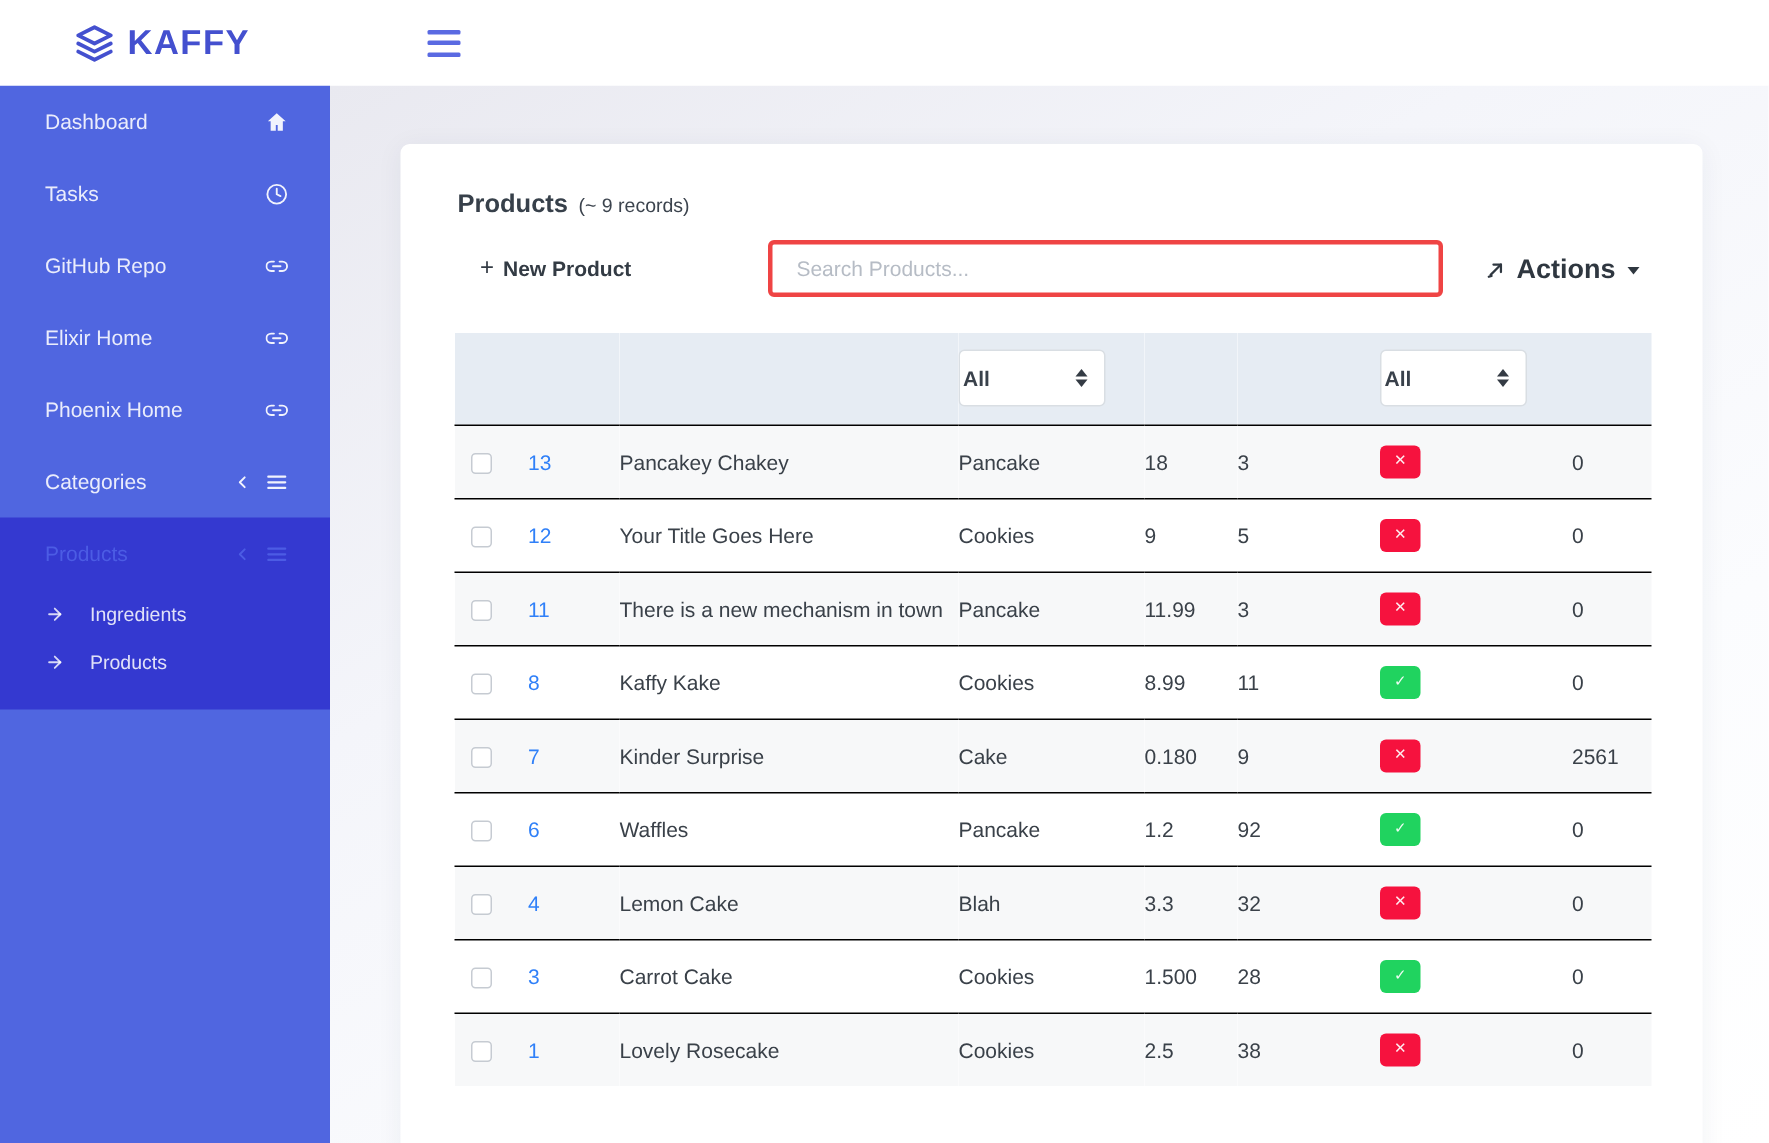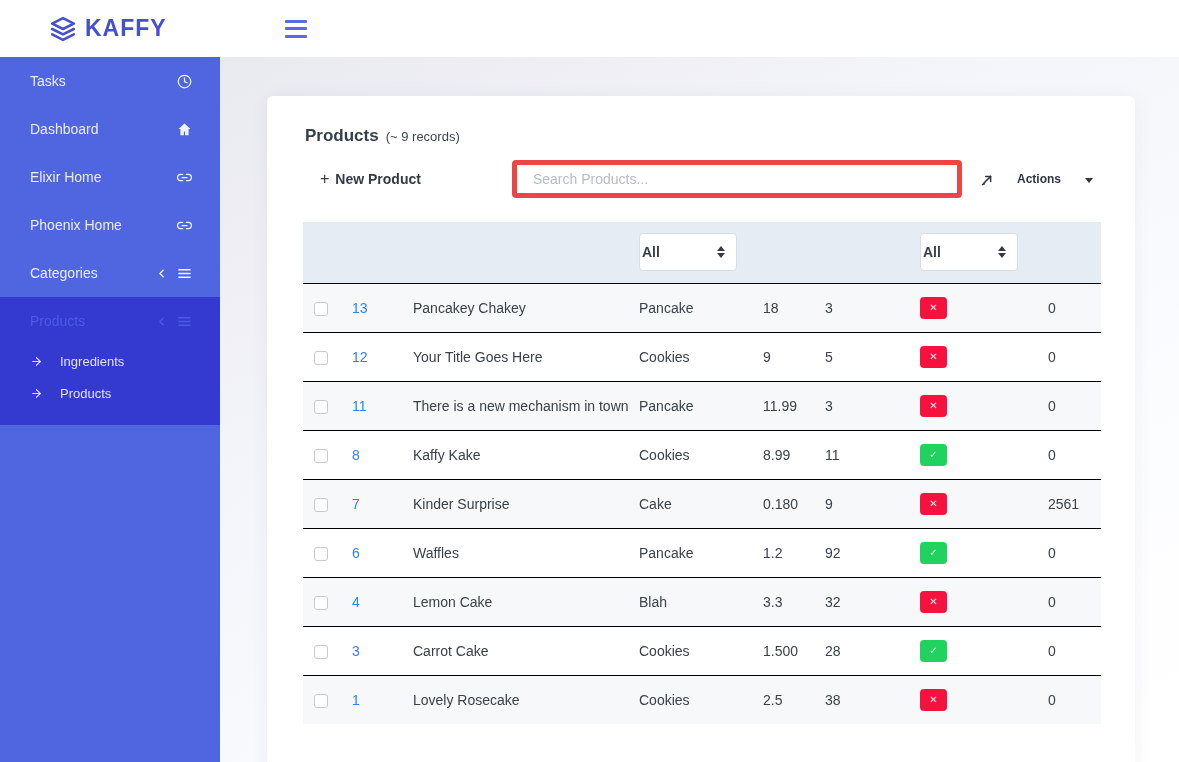--- a/index.html
+++ b/index.html
@@ -43,26 +43,26 @@
     padding:30px 34px 0 36px; }
 
   .page-title-row { display:flex; align-items:baseline; gap:7px; margin-left:2px; }
   .page-title { font-size:17px; font-weight:700; color:#37404a; }
   .records-note { font-size:13px; color:#3c444e; }
 
   .controls { display:flex; align-items:center; margin-top:14px; height:38px; }
   .new-product { display:flex; align-items:center; gap:6px; margin-left:17px;
     font-size:14px; font-weight:700; color:#333b44; cursor:pointer; }
   .new-product .plus { font-size:16px; font-weight:400; }
-  .search-input { width:450px; height:38px; margin-left:91px; border:5px solid #ef4444;
+  .search-input { width:450px; height:38px; margin-left:91px; border:3px solid #ef4444;
     border-radius:4px; padding:0 16px; font-size:14px; color:#3a4149; outline:none;
     font-family:"Liberation Sans",sans-serif; background:#fff; }
   .search-input::placeholder { color:#b6bcc5; }
-  .actions-btn { margin-left:auto; margin-right:8px; display:flex; align-items:center; gap:22px;
-    font-size:12px; font-weight:700; color:#2f3740; cursor:pointer; }
+  .actions-btn { margin-left:auto; margin-right:8px; display:flex; align-items:center; gap:6px;
+    font-size:18px; font-weight:700; color:#2f3740; cursor:pointer; }
   .actions-btn svg { width:15px; height:15px; }
   .caret-down { width:0; height:0; border-left:4px solid transparent; border-right:4px solid transparent;
     border-top:5px solid #2f3740; margin-left:2px; margin-top:2px; }
 
   
   table { border-collapse:collapse; table-layout:fixed; width:798px; margin-top:24px; }
   th { text-align:left; font-size:13px; font-weight:700; color:#39414b; height:41px;
     vertical-align:middle; white-space:nowrap; }
   td { font-size:14px; color:#3a4149; vertical-align:middle; white-space:nowrap; overflow:hidden; }
   .filter-row td { background:#e6ecf3; height:61px; }
@@ -106,38 +106,48 @@
   <div class="hamburger">
     <span></span>
       <span></span>
       <span></span>
   </div>
 </div>
 
 <div class="sidebar">
 
   <div class="nav-item">
+    <span class="lbl">Dashboard</span>
+    <span class="icn">
+      <svg viewBox="0 0 24 24" fill="currentColor">
+          <path d="M12 2.5 L2.5 11 h3 v10 h5.5 v-6 h2 v6 h5.5 v-10 h3 Z"></path>
+        </svg>
+    </span>
+  </div>
+
+  <div class="nav-item">
     <span class="lbl">Tasks</span>
     <span class="icn">
       <svg viewBox="0 0 24 24" fill="none" stroke="currentColor" stroke-width="2" stroke-linecap="round">
         <circle cx="12" cy="12" r="10"></circle>
           <polyline points="12 6 12 12 16 14"></polyline>
       </svg>
     </span>
   </div>
 
   <div class="nav-item">
-    <span class="lbl">Dashboard</span>
-    <span class="icn">
-      <svg viewBox="0 0 24 24" fill="currentColor">
-          <path d="M12 2.5 L2.5 11 h3 v10 h5.5 v-6 h2 v6 h5.5 v-10 h3 Z"></path>
-        </svg>
-    </span>
-  </div>
-
+    <span class="lbl">GitHub Repo</span>
+    <span class="icn">
+      <svg viewBox="0 0 24 24" fill="none" stroke="currentColor" stroke-width="2" stroke-linecap="round">
+        <path d="M15 7h3a5 5 0 0 1 0 10h-3"></path>
+          <path d="M9 17H6a5 5 0 0 1 0-10h3"></path>
+        <line x1="8" y1="12" x2="16" y2="12"></line>
+      </svg>
+    </span>
+  </div>
 
   <div class="nav-item">
     <span class="lbl">Elixir Home</span>
     <span class="icn">
       <svg viewBox="0 0 24 24" fill="none" stroke="currentColor" stroke-width="2" stroke-linecap="round">
         <path d="M15 7h3a5 5 0 0 1 0 10h-3"></path>
           <path d="M9 17H6a5 5 0 0 1 0-10h3"></path>
         <line x1="8" y1="12" x2="16" y2="12"></line>
       </svg>
     </span>

